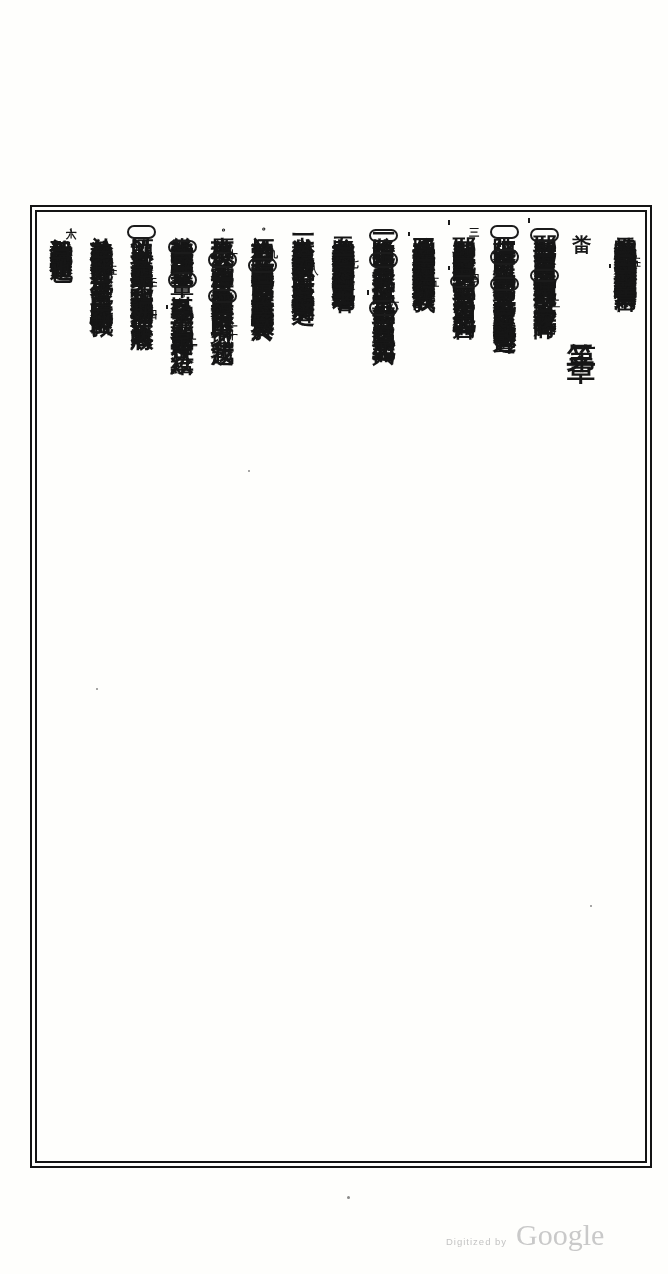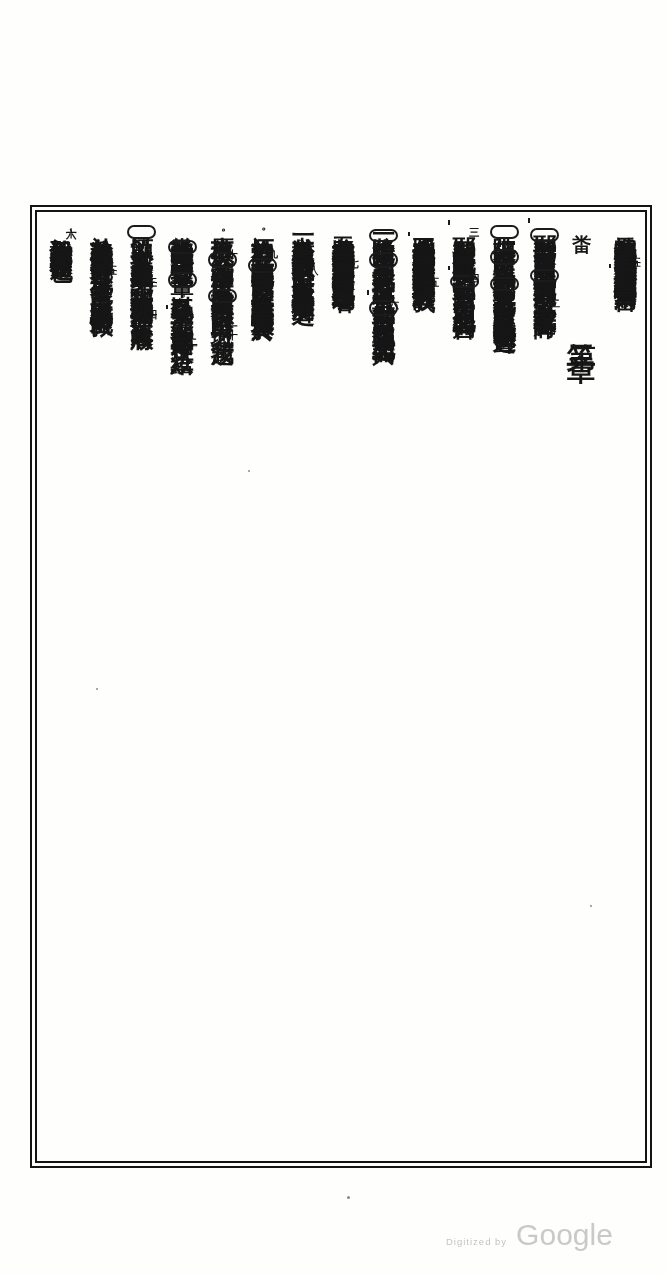--- a/index.html
+++ b/index.html
@@ -45,21 +45,21 @@
   .gap{display:inline-block;width:1px;}
   .watermark{
     position:absolute;left:446px;top:1218px;white-space:nowrap;
     display:flex;align-items:baseline;
   }
   .wm-prefix{
     font-family:"Liberation Sans","DejaVu Sans",sans-serif;
     font-size:9.5px;color:#c3c3c3;letter-spacing:1px;text-align:right;
   }
   .wm-brand{
-    font-family:Liberation Sans, sans-serif;
+    font-family:Liberation Serif, serif;
     font-size:30px;color:#c9c9c9;margin-left:9px;font-weight:400;
   }
   .speck{position:absolute;background:#2a2a2a;border-radius:50%;opacity:.55;}
 </style>
 </head>
 <body>
 
 <div class="page">
 
   <div class="frame">

